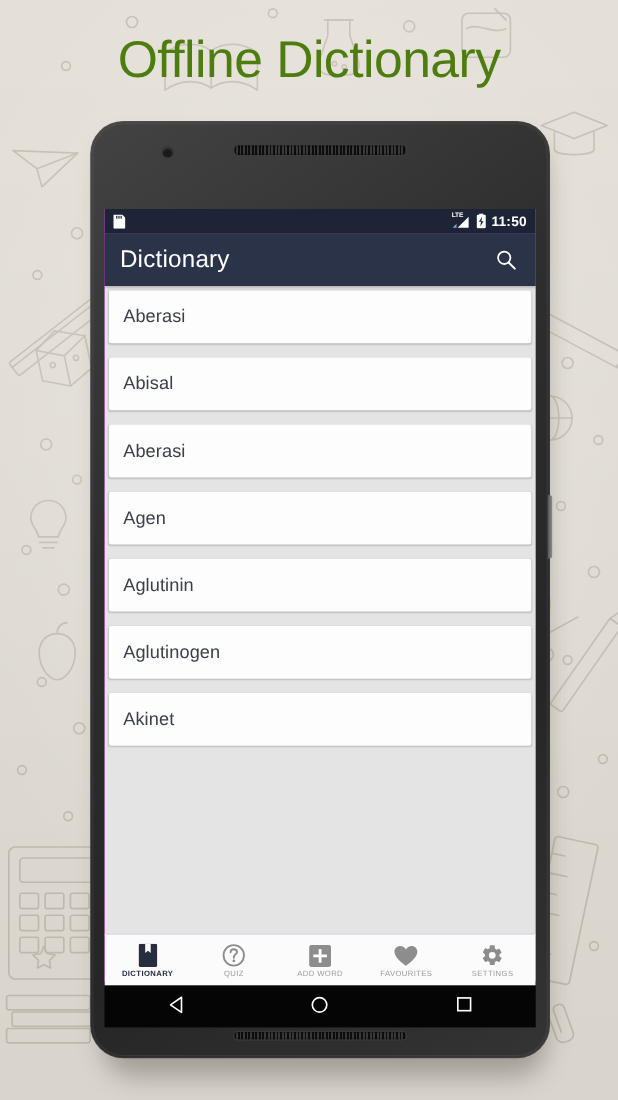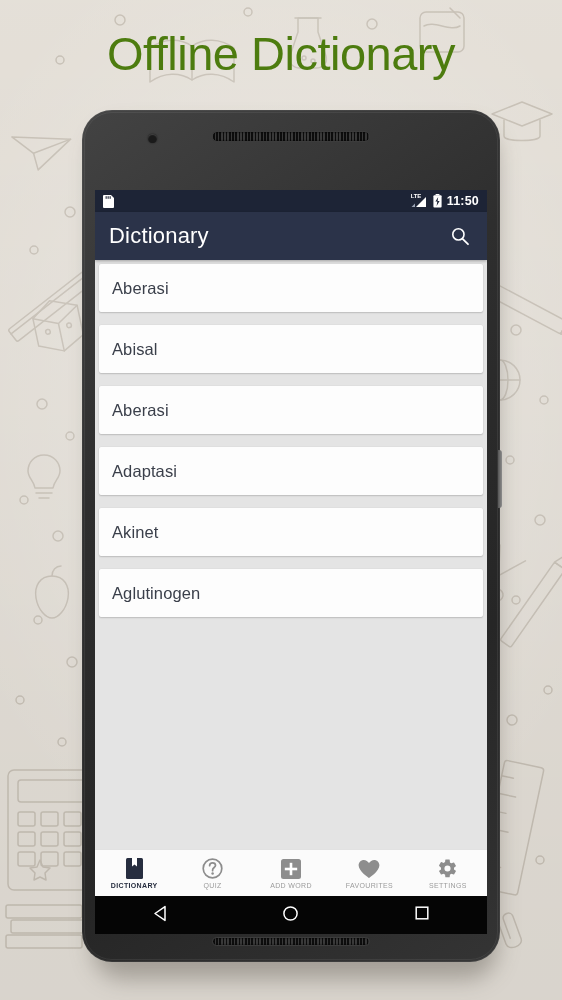--- a/index.html
+++ b/index.html
@@ -430,27 +430,30 @@
       <div class="word-row">
         <span class="word-label">Aberasi</span>
       </div>
       <div class="word-row">
         <span class="word-label">Abisal</span>
       </div>
       <div class="word-row">
         <span class="word-label">Aberasi</span>
       </div>
       <div class="word-row">
-        <span class="word-label">Adaptasi</span>
+        <span class="word-label">Agen</span>
+      </div>
+      <div class="word-row">
+        <span class="word-label">Aglutinin</span>
+      </div>
+      <div class="word-row">
+        <span class="word-label">Aglutinogen</span>
       </div>
       <div class="word-row">
         <span class="word-label">Akinet</span>
-      </div>
-      <div class="word-row">
-        <span class="word-label">Aglutinogen</span>
       </div>
     </div>
 
     <div id="bottom-nav">
 
       <div class="nav-item active">
         <span class="nav-icon">
           <svg width="17" height="21" viewBox="0 0 17 21">
             <rect x="0" y="0" width="17" height="21" rx="1.5" fill="#262d3f"></rect>
             <path d="M6 0 h5 v8.4 l-2.5 -2 -2.5 2 Z" fill="#ffffff"></path>

